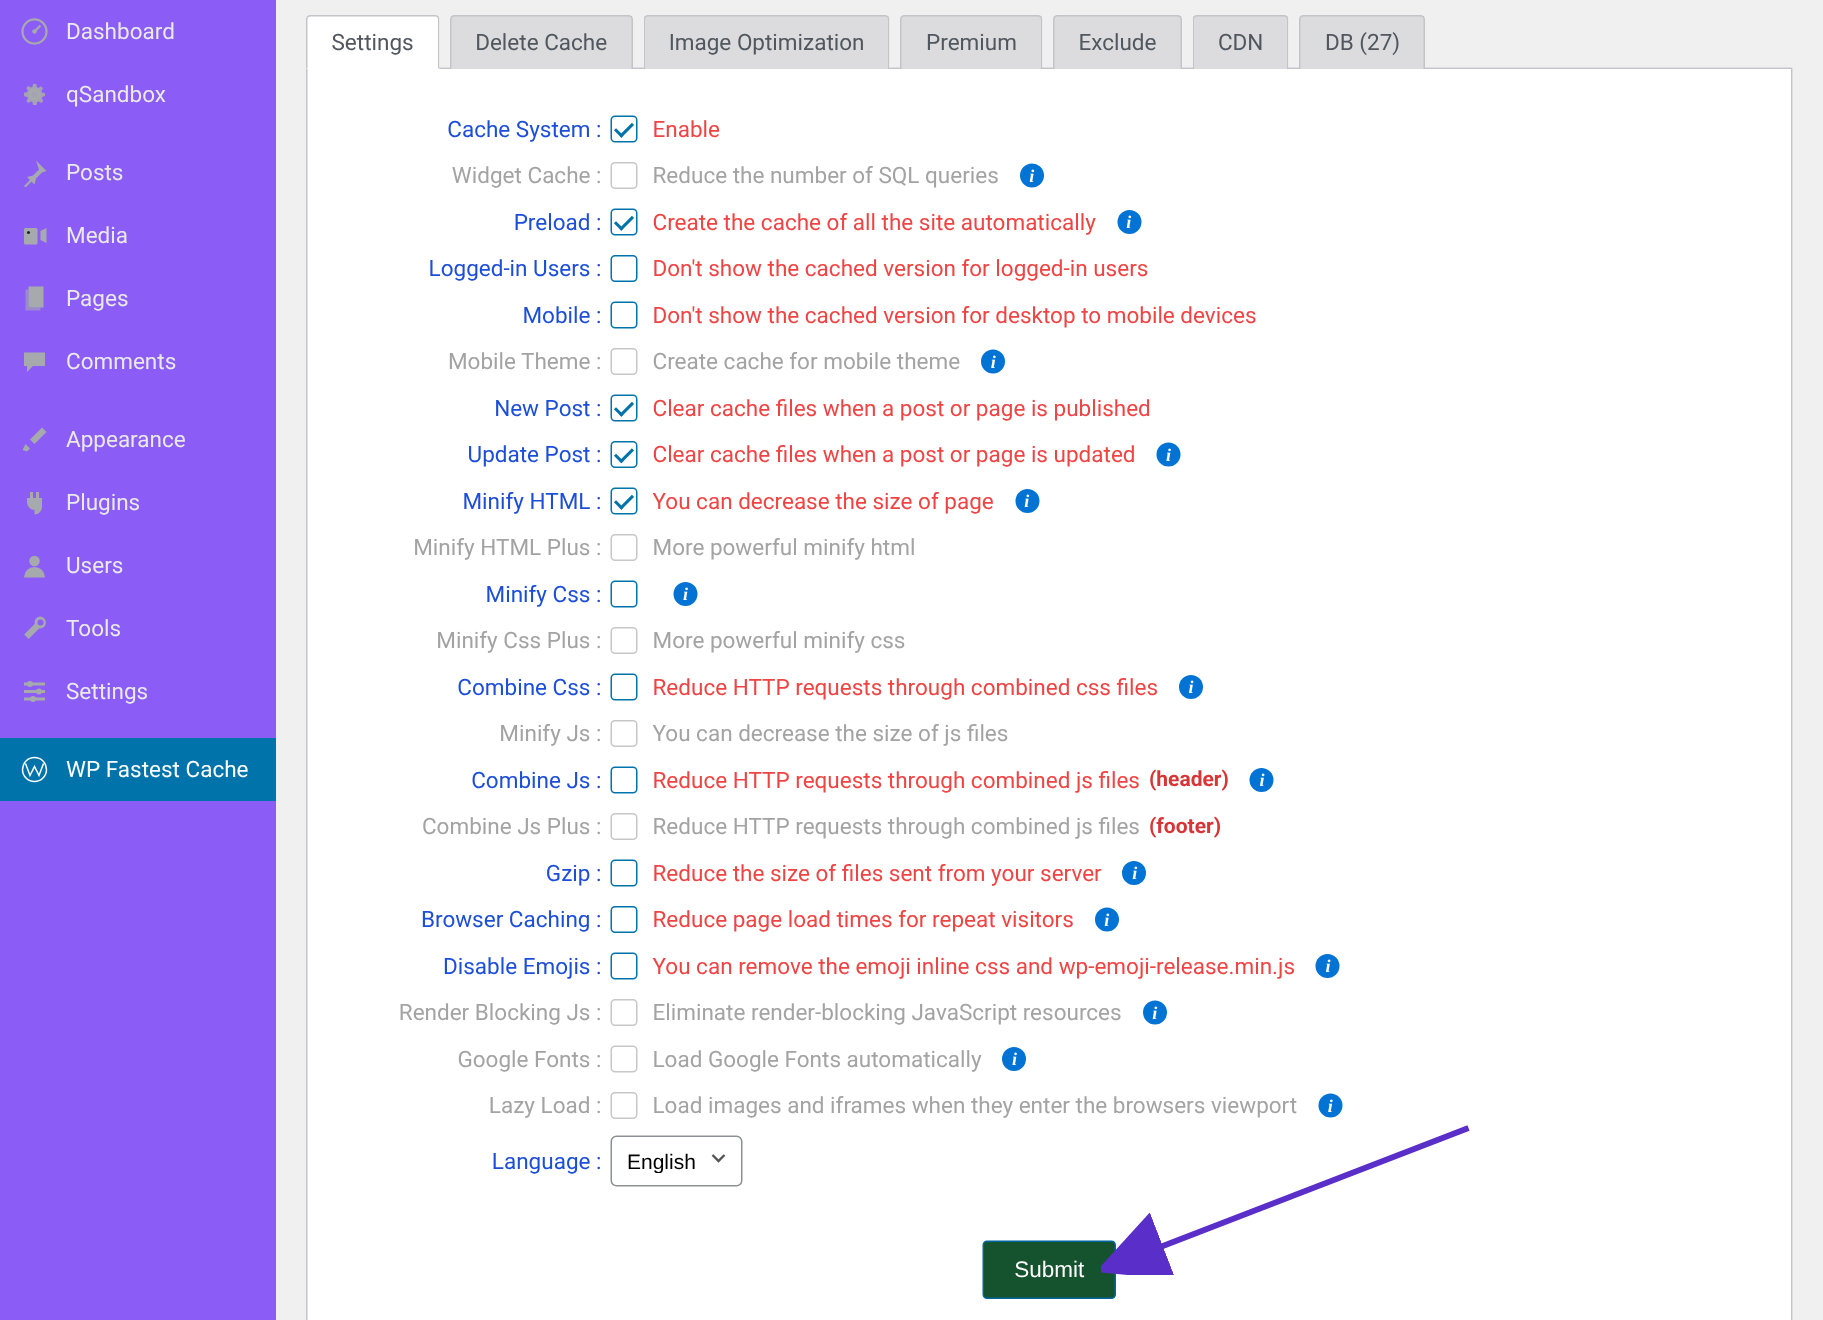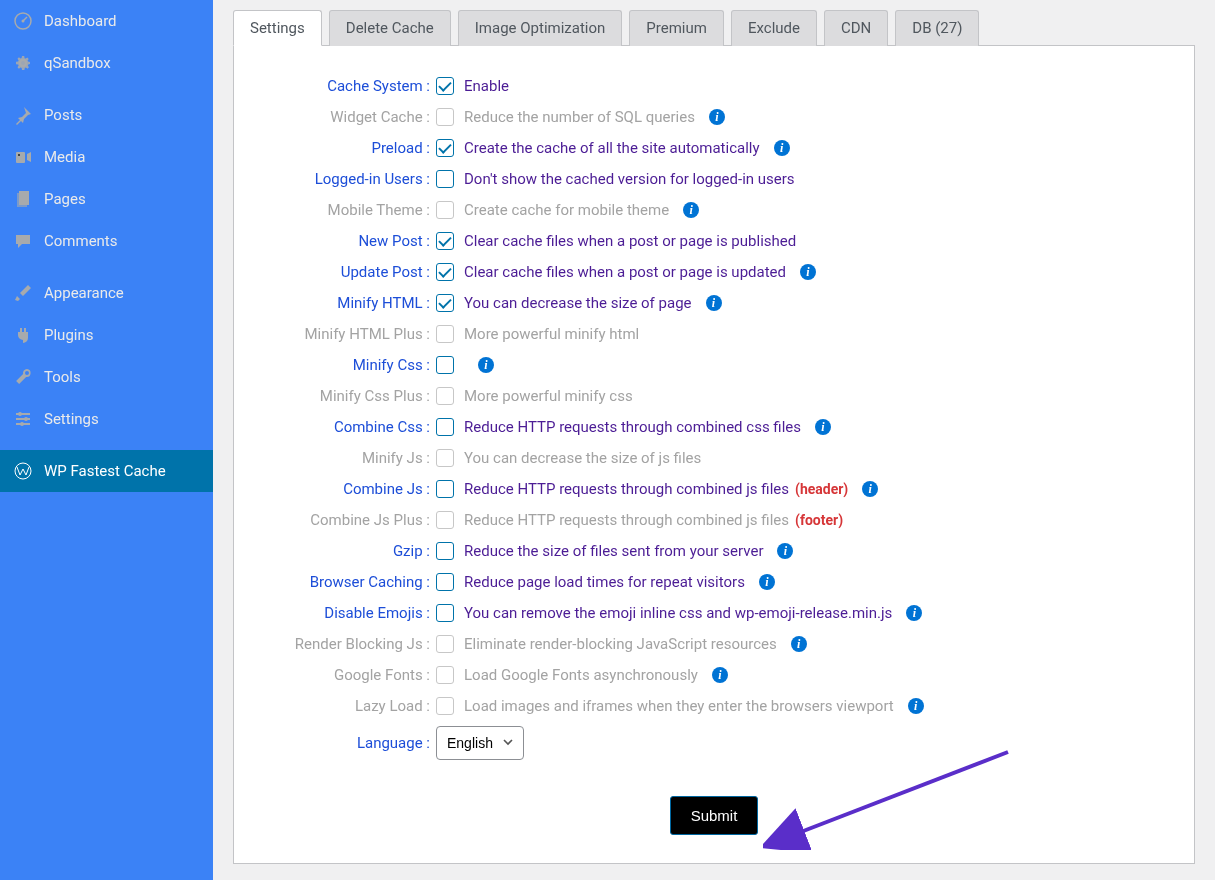--- a/index.html
+++ b/index.html
@@ -9,22 +9,22 @@
       background: #f1f1f1;
       color: #333;
       display: flex;
       width: 1215px;
       height: 880px;
       overflow: hidden;
     }
 
     
     .sidebar {
-      width: 213px;
-      background: #3b82f6;
+      width: 184px;
+      background: #8b5cf6;
       flex-shrink: 0;
       height: 100%;
     }
     .sidebar-item {
       display: flex;
       align-items: center;
       padding: 10px 12px;
       color: #eaeaea;
       font-size: 15px;
       cursor: pointer;
@@ -132,21 +132,21 @@
       border-left: 2.5px solid #0073aa;
       border-bottom: 2.5px solid #0073aa;
       transform: rotate(-45deg) translate(1px,-1px);
     }
     .form-row.disabled .chk {
       border-color: #c7c7c7;
       cursor: default;
     }
     .form-desc {
       font-size: 15px;
-      color: #4c1d95;
+      color: #ef4444;
     }
     .info-icon {
       display: inline-flex;
       width: 16px;
       height: 16px;
       border-radius: 50%;
       background: #0073d4;
       color: #fff;
       align-items: center;
       justify-content: center;
@@ -180,21 +180,21 @@
       transform: translateY(-50%);
       pointer-events: none;
       color: #555;
     }
     .submit-row {
       display: flex;
       justify-content: center;
       margin-top: 36px;
     }
     .submit-btn {
-      background: #000000;
+      background: #14532d;
       color: #fff;
       border: 1px solid #0067a0;
       border-radius: 3px;
       padding: 10px 20px;
       font-size: 15px;
       cursor: pointer;
     }
     .arrow-annot {
       position: absolute;
       pointer-events: none;
@@ -266,20 +266,29 @@
     </span>
     <span>Appearance</span>
   </div>
   <div class="sidebar-item">
     <span class="sicon">
       <svg width="20" height="20" viewBox="0 0 20 20" fill="currentColor">
           <path d="M7 3v4H5v3a5 5 0 005 5v3h0a5 5 0 005-5V7h-2V3h-2v4H9V3z"></path>
         </svg>
     </span>
     <span>Plugins</span>
+  </div>
+  <div class="sidebar-item">
+    <span class="sicon">
+      <svg width="20" height="20" viewBox="0 0 20 20" fill="currentColor">
+          <circle cx="10" cy="7" r="3.5"></circle>
+          <path d="M3 18a7 7 0 0114 0z"></path>
+        </svg>
+    </span>
+    <span>Users</span>
   </div>
   <div class="sidebar-item">
     <span class="sicon">
       <svg width="20" height="20" viewBox="0 0 20 20" fill="currentColor">
           <path d="M14 2a4 4 0 00-3.9 5l-7 7 3 3 7-7A4 4 0 1014 2zm0 2a2 2 0 110 4 2 2 0 010-4z"></path>
         </svg>
     </span>
     <span>Tools</span>
   </div>
   <div class="sidebar-item sep-after">
@@ -334,20 +343,25 @@
             <span class="form-label">Preload :</span>
             <span class="chk checked"></span>
             <span class="form-desc">Create the cache of all the site automatically</span>
             <span class="info-icon">i</span>
           </div>
           <div class="form-row">
             <span class="form-label">Logged-in Users :</span>
             <span class="chk"></span>
             <span class="form-desc">Don't show the cached version for logged-in users</span>
           </div>
+          <div class="form-row">
+            <span class="form-label">Mobile :</span>
+            <span class="chk"></span>
+            <span class="form-desc">Don't show the cached version for desktop to mobile devices</span>
+          </div>
           <div class="form-row disabled">
             <span class="form-label">Mobile Theme :</span>
             <span class="chk"></span>
             <span class="form-desc">Create cache for mobile theme</span>
             <span class="info-icon">i</span>
           </div>
           <div class="form-row">
             <span class="form-label">New Post :</span>
             <span class="chk checked"></span>
             <span class="form-desc">Clear cache files when a post or page is published</span>
@@ -423,21 +437,21 @@
           </div>
           <div class="form-row disabled">
             <span class="form-label">Render Blocking Js :</span>
             <span class="chk"></span>
             <span class="form-desc">Eliminate render-blocking JavaScript resources</span>
             <span class="info-icon">i</span>
           </div>
           <div class="form-row disabled">
             <span class="form-label">Google Fonts :</span>
             <span class="chk"></span>
-            <span class="form-desc">Load Google Fonts asynchronously</span>
+            <span class="form-desc">Load Google Fonts automatically</span>
             <span class="info-icon">i</span>
           </div>
           <div class="form-row disabled">
             <span class="form-label">Lazy Load :</span>
             <span class="chk"></span>
             <span class="form-desc">Load images and iframes when they enter the browsers viewport</span>
             <span class="info-icon">i</span>
           </div>
         </div>
 

